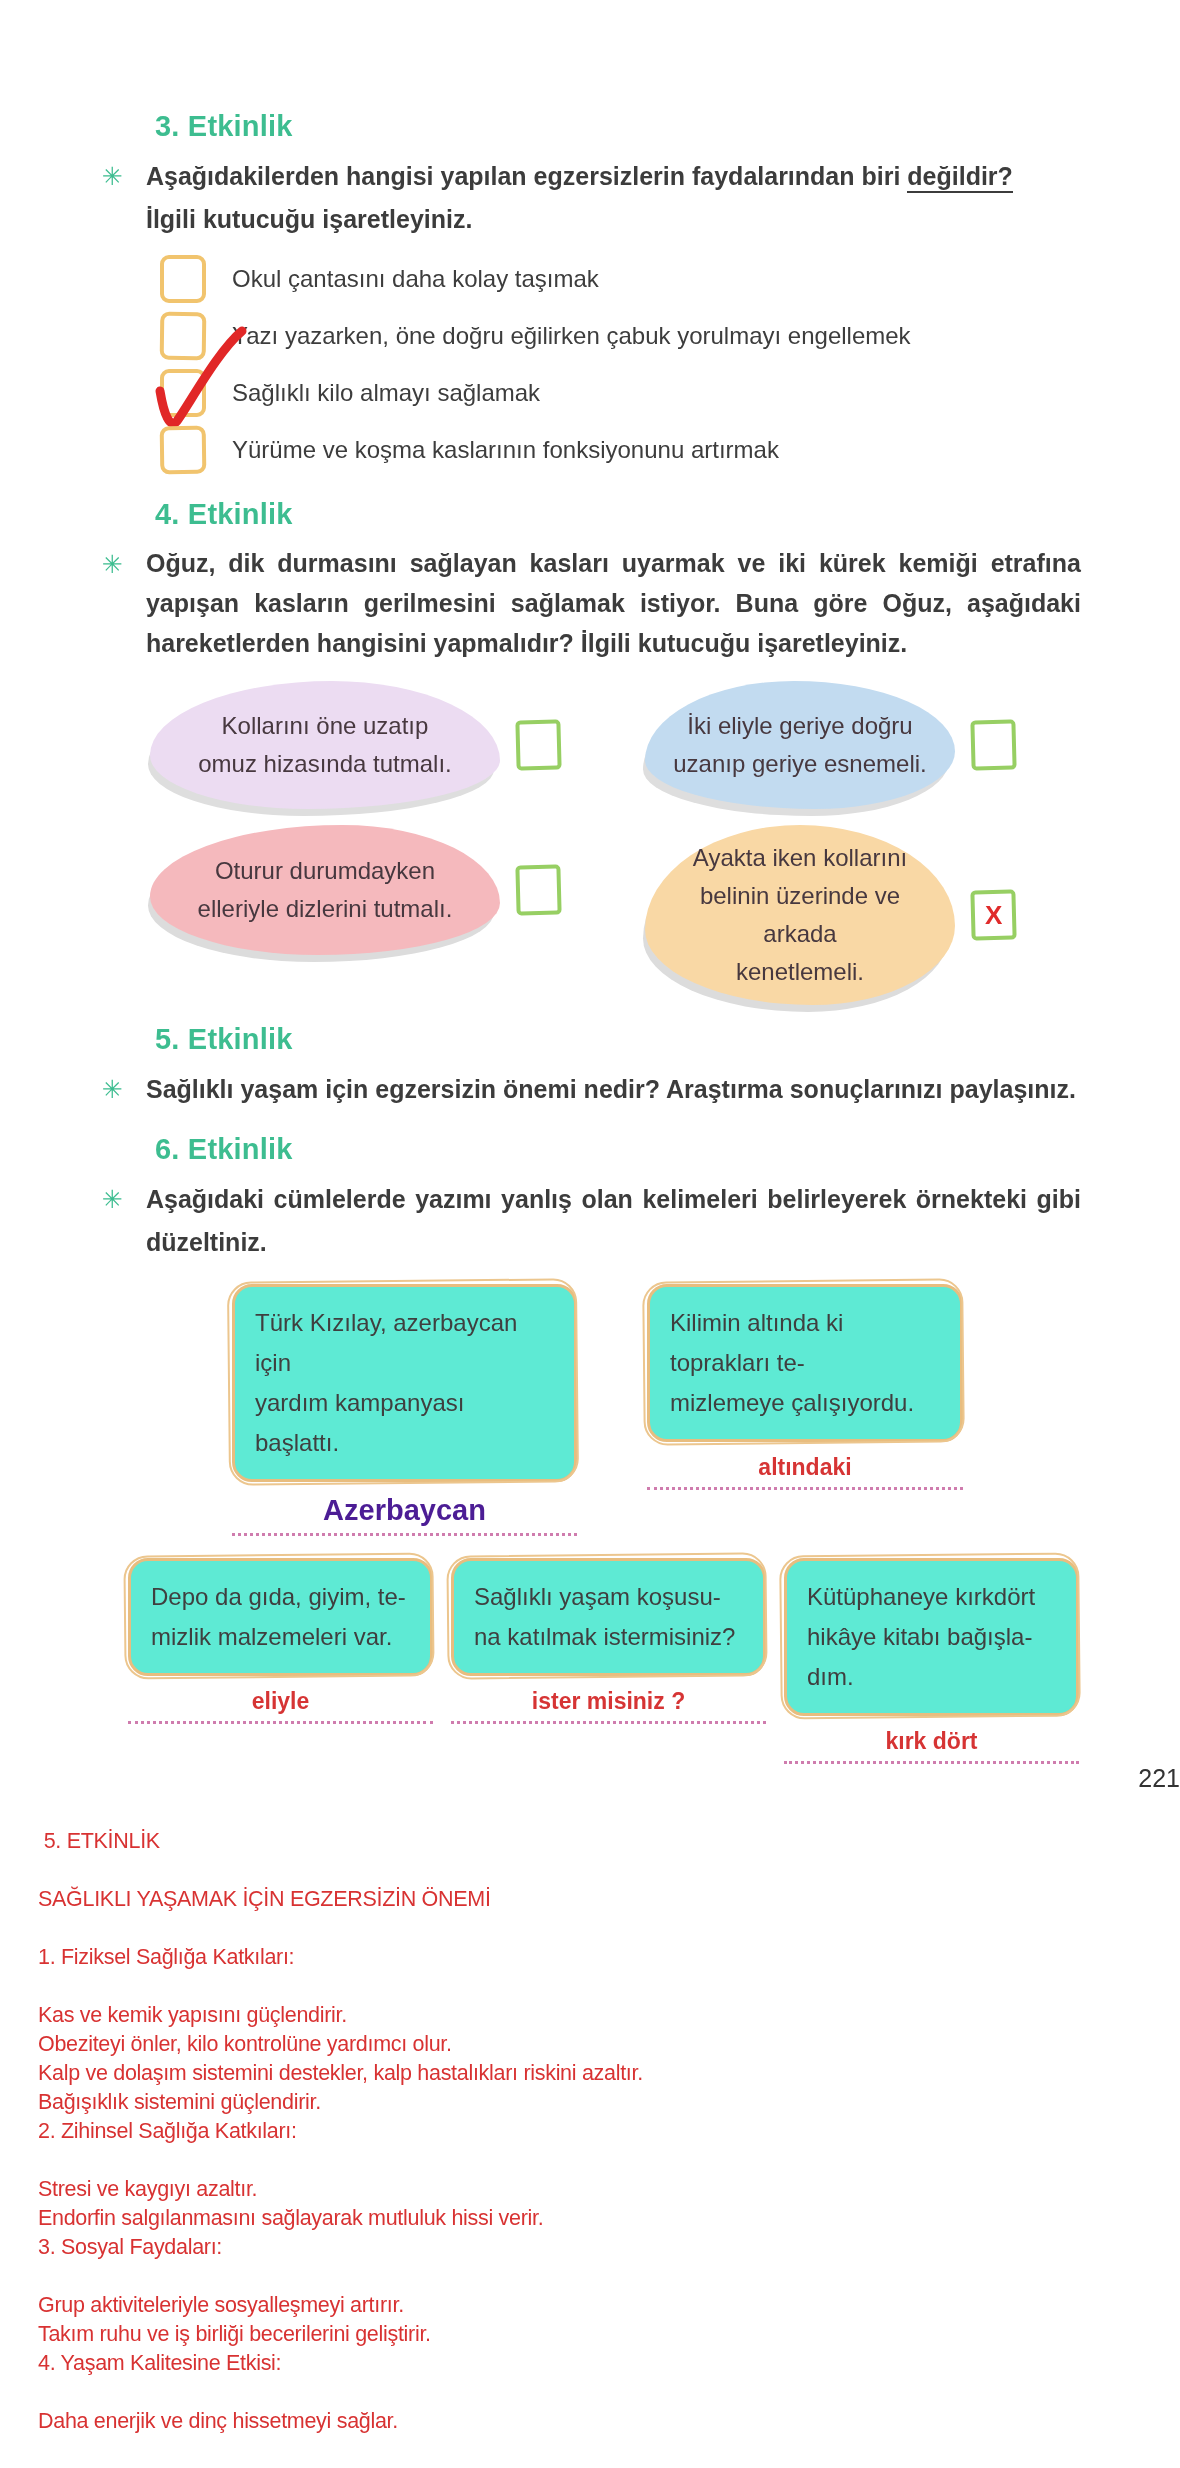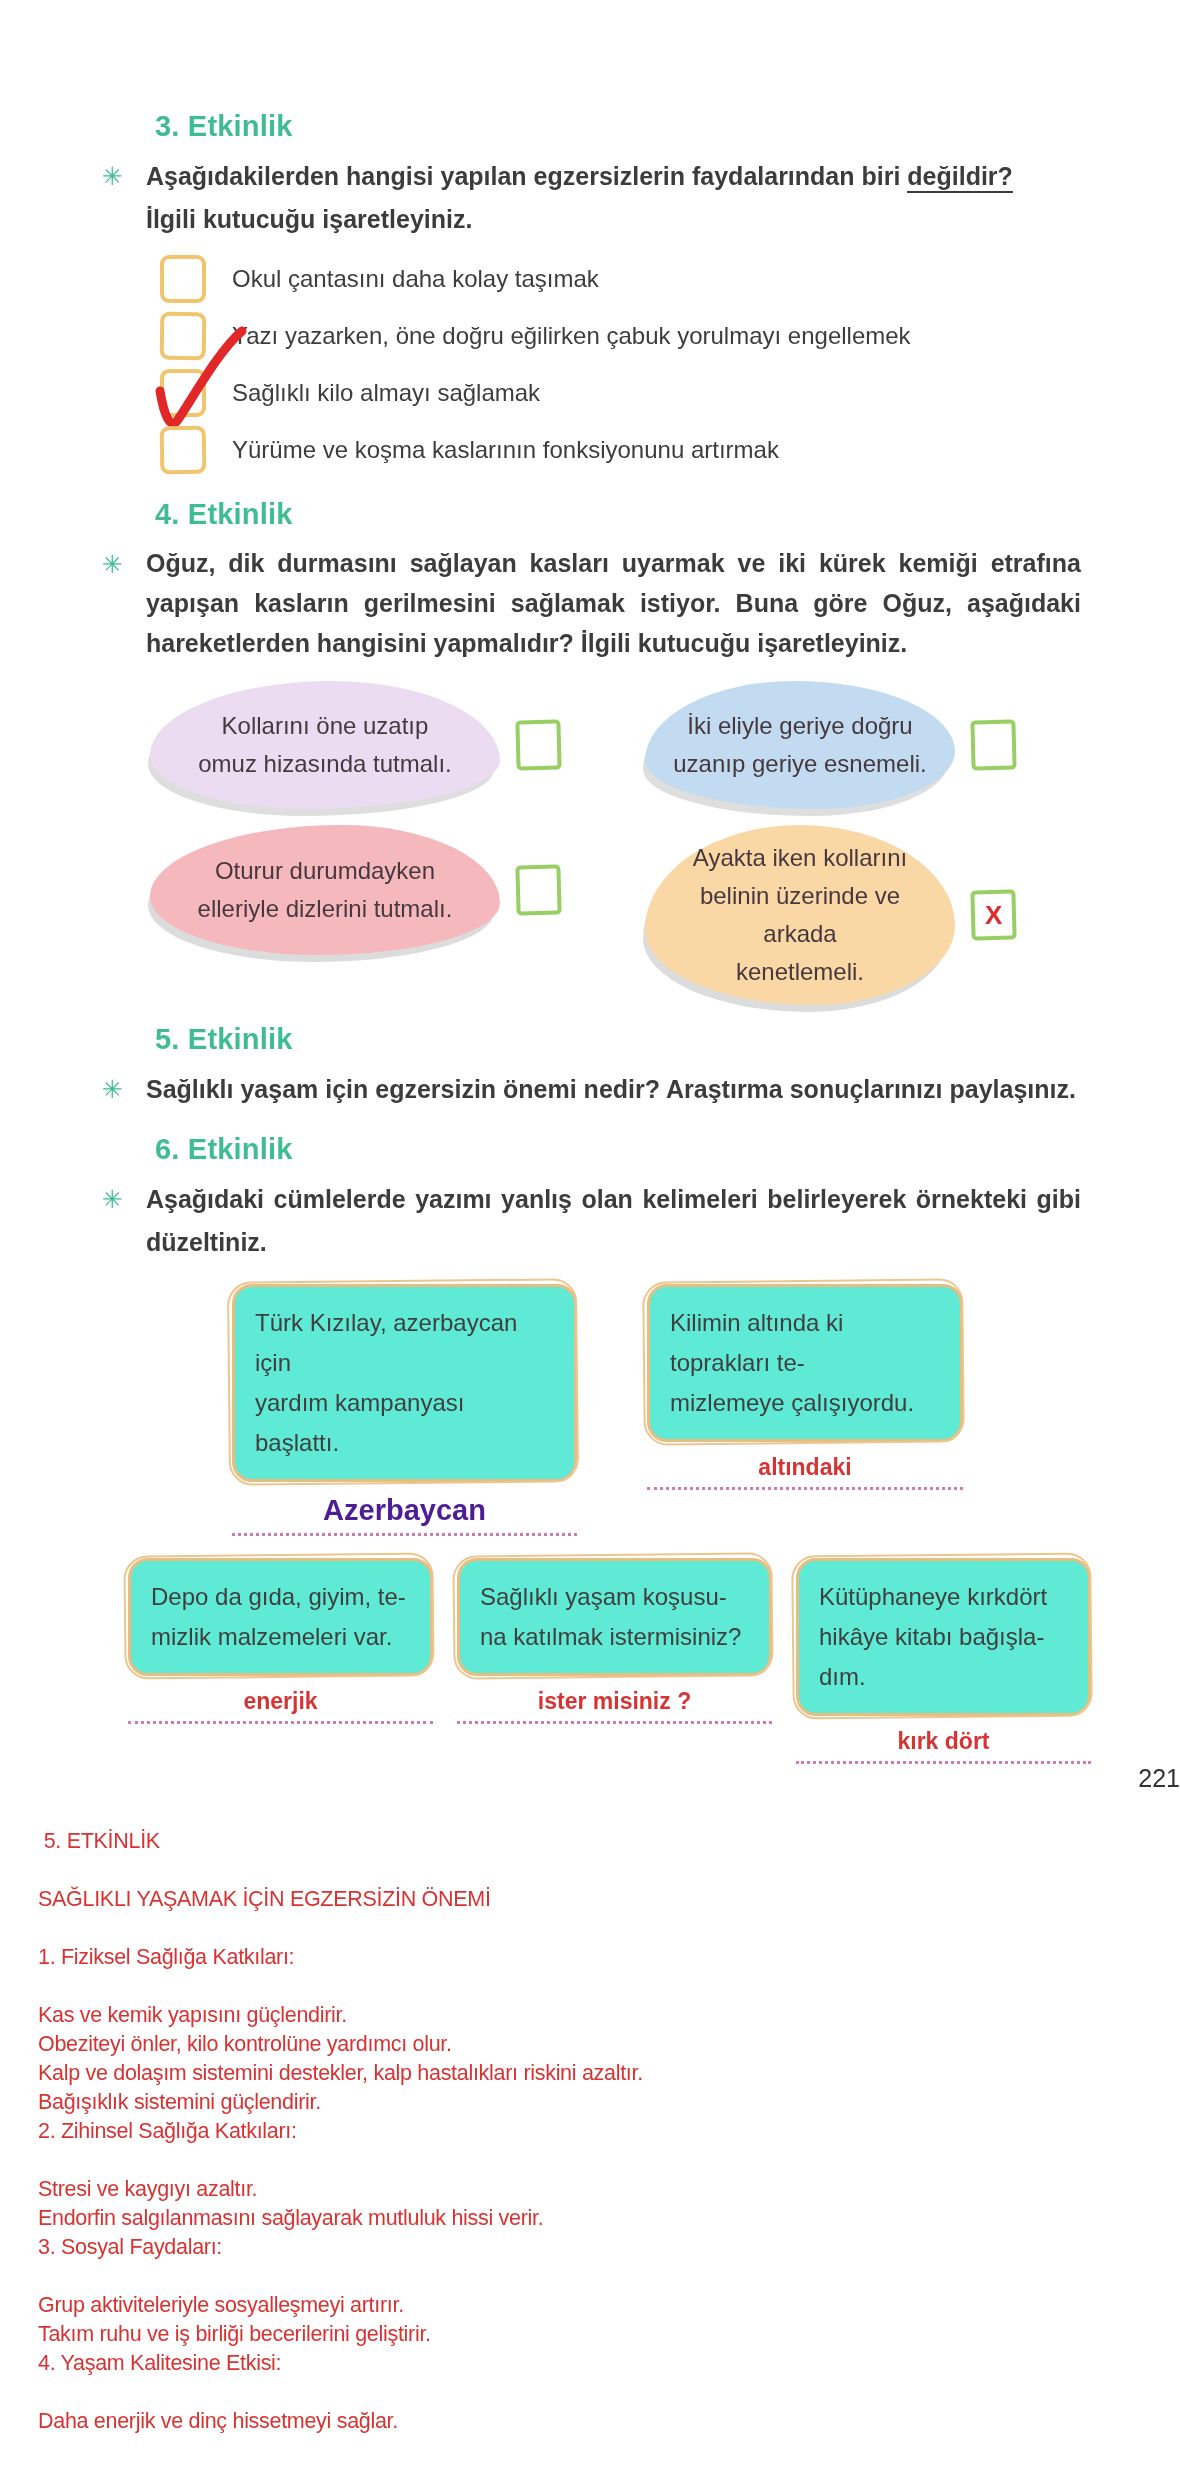--- a/index.html
+++ b/index.html
@@ -63,21 +63,21 @@
   .gbox {
     width:45px; height:50px; border:4px solid #97cf63; border-radius:5px;
     margin-left:16px; display:flex; align-items:center; justify-content:center;
     transform:rotate(-1.5deg); background:#fff; flex:0 0 auto;
   }
   .gbox .mark { color:#e02b2b; font-weight:bold; font-size:26px; transform:rotate(1.5deg); }
 
   
   .cards-row { display:flex; align-items:flex-start; }
   .row1 { margin:20px 0 0 232px; gap:70px; }
-  .row2 { margin:22px 0 0 128px; gap:24px; }
+  .row2 { margin:22px 0 0 128px; gap:18px; }
   .cwrap { display:flex; flex-direction:column; align-items:center; }
   .sketch {
     position:relative; border:3px solid #e8bd7f; border-radius:20px;
     padding:16px 20px; font-size:24px; line-height:40px; color:#3f3f3f;
     white-space:pre-line; background:#5eead4; width:100%;
   }
   .sketch::before {
     content:""; position:absolute; inset:-7px -4px -5px -7px;
     border:2px solid #ecc68e; border-radius:24px; transform:rotate(-0.6deg);
     pointer-events:none;
@@ -200,21 +200,21 @@
 mizlemeye çalışıyordu.</div>
       <div class="answer">altındaki</div>
       <div class="dotline"></div>
     </div>
   </div>
 
   <div class="cards-row row2">
     <div class="cwrap w3">
       <div class="sketch" style="white-space: pre-line;">Depo da gıda, giyim, te-
 mizlik malzemeleri var.</div>
-      <div class="answer">enerjik</div>
+      <div class="answer">eliyle</div>
       <div class="dotline"></div>
     </div>
     <div class="cwrap w4">
       <div class="sketch" style="white-space: pre-line;">Sağlıklı yaşam koşusu-
 na katılmak istermisiniz?</div>
       <div class="answer">ister misiniz ?</div>
       <div class="dotline"></div>
     </div>
     <div class="cwrap w5">
       <div class="sketch" style="white-space: pre-line;">Kütüphaneye kırkdört

